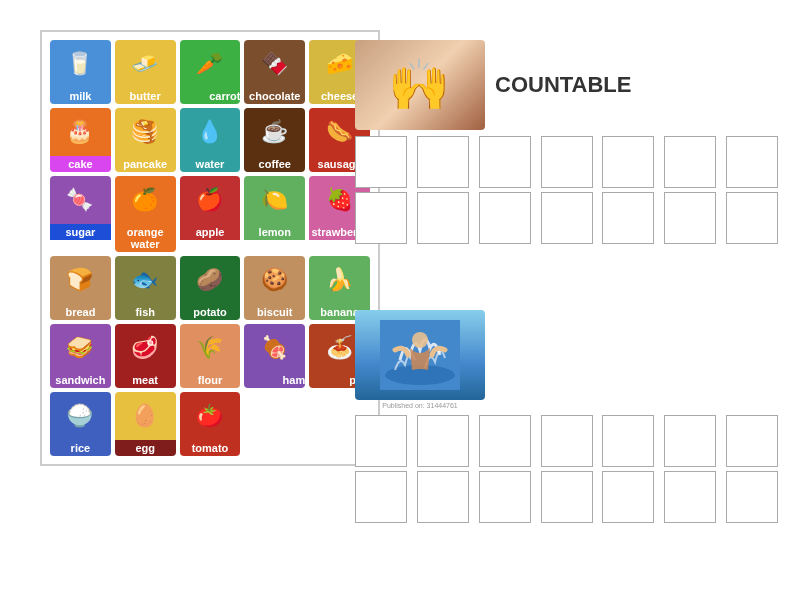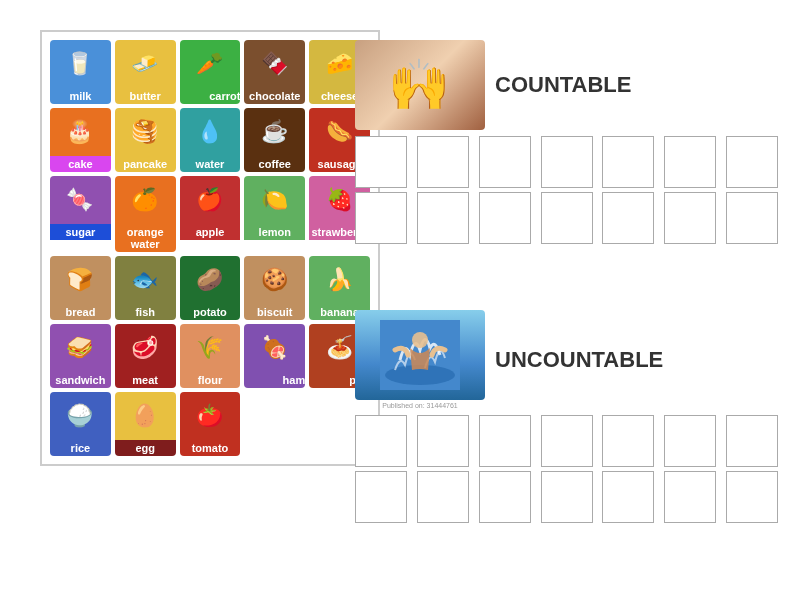--- a/index.html
+++ b/index.html
@@ -301,21 +301,20 @@
 
             <circle cx="40" cy="20" r="8" fill="#e8c090" opacity="0.9"></circle>
             <path d="M30 28 Q40 38 50 28 L48 50 Q40 48 32 50 Z" fill="#cc8855" opacity="0.85"></path>
 
             <path d="M15 30 Q25 25 28 35" stroke="#e8c090" stroke-width="5" fill="none" stroke-linecap="round"></path>
             <path d="M65 30 Q55 25 52 35" stroke="#e8c090" stroke-width="5" fill="none" stroke-linecap="round"></path>
           </svg>
         </div>
         <div class="credit-text">Published on: 31444761</div>
       </div>
-      <div class="section-title">UNCOUNTABLE</div>
     </div>
     <div class="drop-grid">
       <div class="drop-cell"></div>
       <div class="drop-cell"></div>
       <div class="drop-cell"></div>
       <div class="drop-cell"></div>
       <div class="drop-cell"></div>
       <div class="drop-cell"></div>
       <div class="drop-cell"></div>
     </div>

